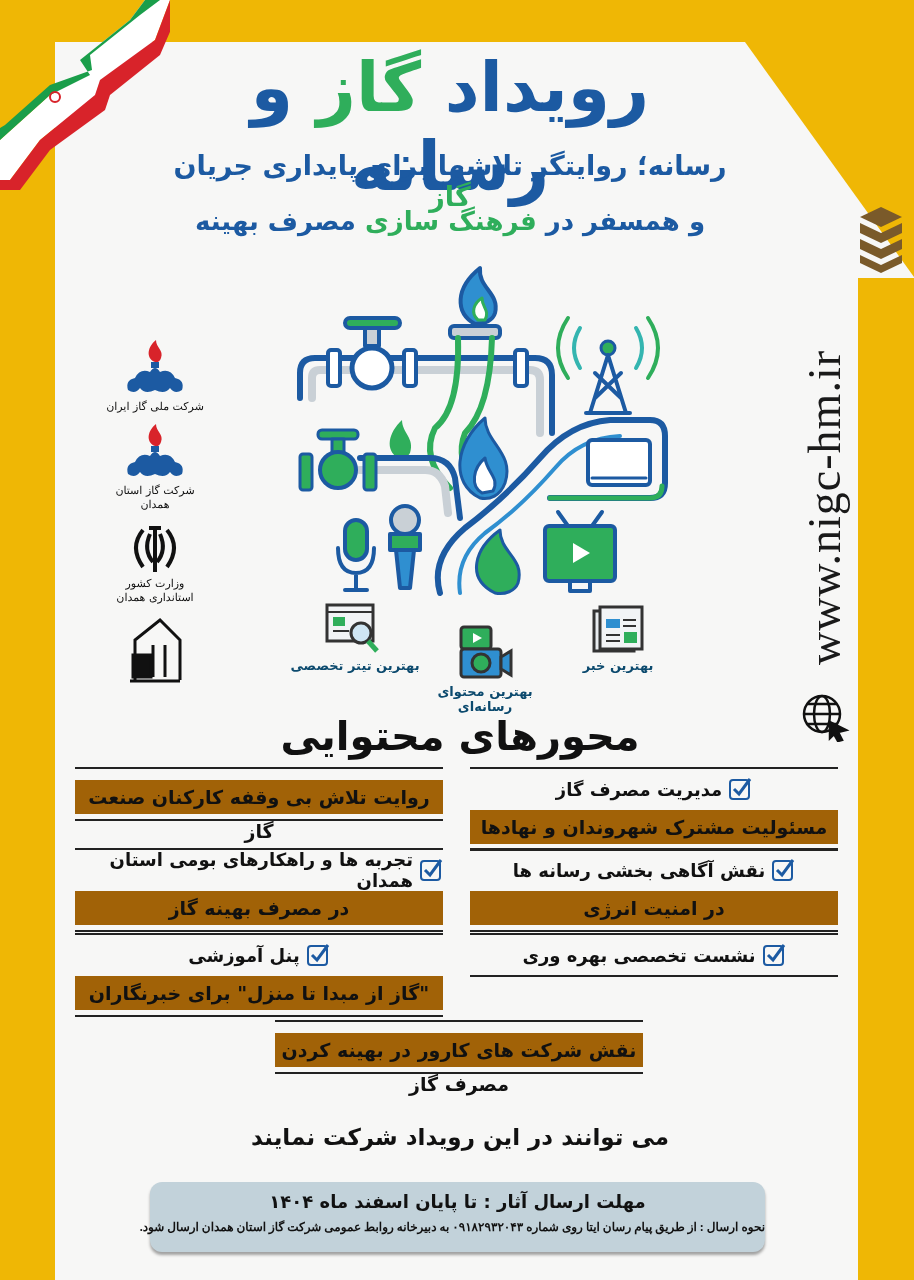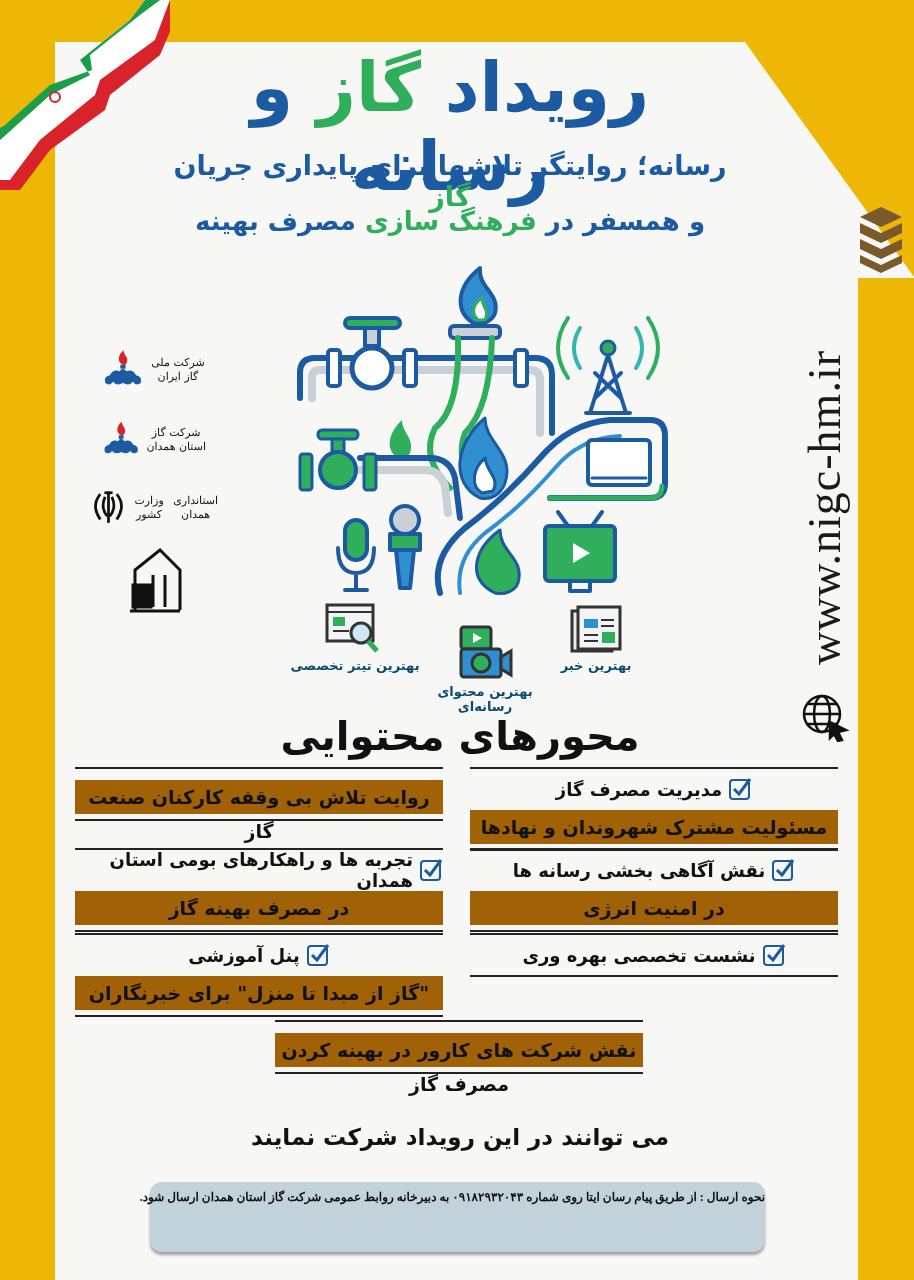--- a/index.html
+++ b/index.html
@@ -74,21 +74,21 @@
   .sub2 { top: 206px; font-size: 26px; }
 
   .hero {
     position: absolute; left: 290px; top: 258px;
     width: 385px; height: 340px;
   }
   .logos {
     position: absolute; left: 100px; top: 340px; width: 110px;
     display: flex; flex-direction: column; align-items: center; gap: 10px;
   }
-  .logo { display: flex; align-items: center; }
+  .logo { display: flex; flex-direction: column; align-items: center; }
   .logo-caption {
     font-family: "DejaVu Serif", serif;
     font-size: 11px; color: #111; direction: rtl; text-align: center; line-height: 14px;
   }
   .award {
     position: absolute; text-align: center; direction: rtl;
     font-weight: bold; font-size: 13px; color: #0c4a6e;
   }
   .section-title {
     position: absolute; top: 713px; left: 280px; width: 360px;
@@ -261,21 +261,21 @@
     <svg width="60" height="70" viewBox="0 0 60 70" fill="none" stroke="#111" stroke-width="3">
       <path d="M10 65 V25 L35 5 L55 25 V65"></path>
       <line x1="28" y1="30" x2="28" y2="62"></line>
       <line x1="40" y1="30" x2="40" y2="62"></line>
       <rect x="8" y="40" width="18" height="22" fill="#111"></rect>
       <line x1="5" y1="66" x2="55" y2="66"></line>
     </svg>
   </div>
 </div>
 
-<div class="award" style="left:556px; top:605px; width:80px;">
+<div class="award" style="left:578px; top:605px; width:80px;">
   <svg width="56" height="50" viewBox="0 0 56 50">
     <rect x="4" y="6" width="40" height="40" fill="#e8ecef" stroke="#333" stroke-width="3"></rect>
     <rect x="10" y="2" width="42" height="42" fill="#f2f4f6" stroke="#333" stroke-width="3"></rect>
     <rect x="16" y="14" width="14" height="9" fill="#2f8fd0"></rect>
     <line x1="33" y1="15" x2="46" y2="15" stroke="#333" stroke-width="2"></line>
     <line x1="33" y1="21" x2="46" y2="21" stroke="#333" stroke-width="2"></line>
     <line x1="16" y1="30" x2="30" y2="30" stroke="#333" stroke-width="2"></line>
     <line x1="16" y1="36" x2="30" y2="36" stroke="#333" stroke-width="2"></line>
     <rect x="34" y="27" width="13" height="11" fill="#2fae5b"></rect>
   </svg>
@@ -359,14 +359,15 @@
 </div>
 <div class="topic" style="left:275px; top:1020px; width:368px;">
   <div class="topic-band">نقش شرکت های کارور در بهینه کردن مصرف گاز</div>
 </div>
 
 <div class="cta">
   <div>می توانند در این رویداد شرکت نمایند</div>
 </div>
 
 <div class="deadline-box">
+  <div class="deadline">مهلت ارسال آثار : تا پایان اسفند ماه ۱۴۰۴</div>
   <div class="howto">نحوه ارسال : از طریق پیام رسان ایتا روی شماره ۰۹۱۸۲۹۳۲۰۴۳ به دبیرخانه روابط عمومی شرکت گاز استان همدان ارسال شود.</div>
 </div>
 
 </body></html>

